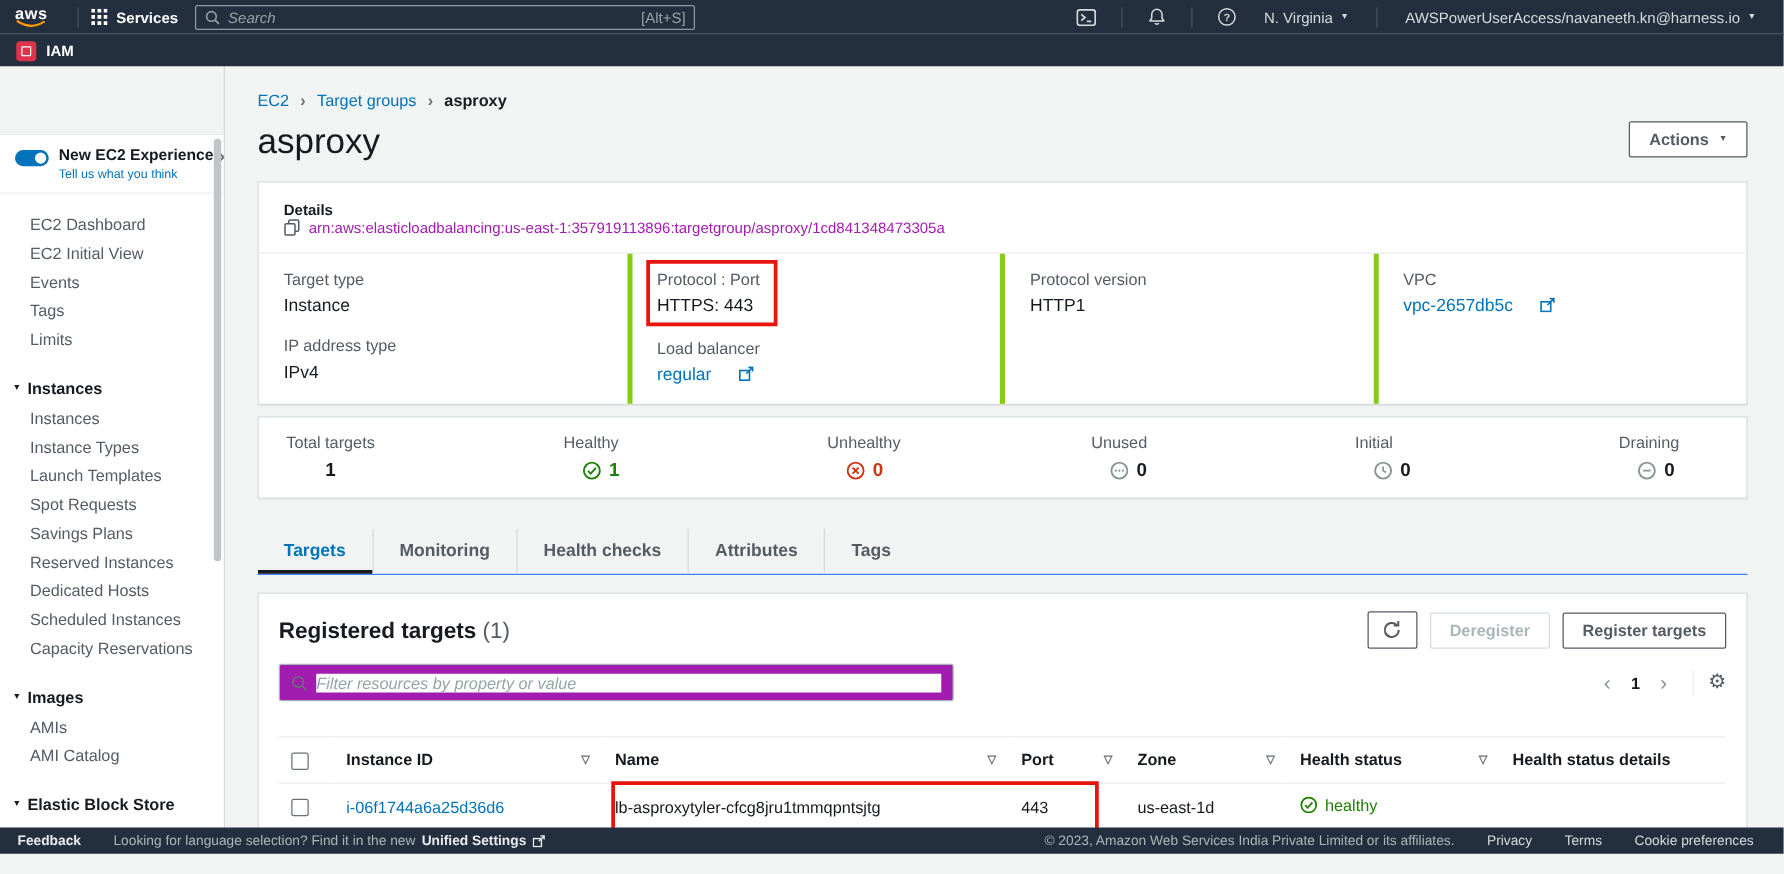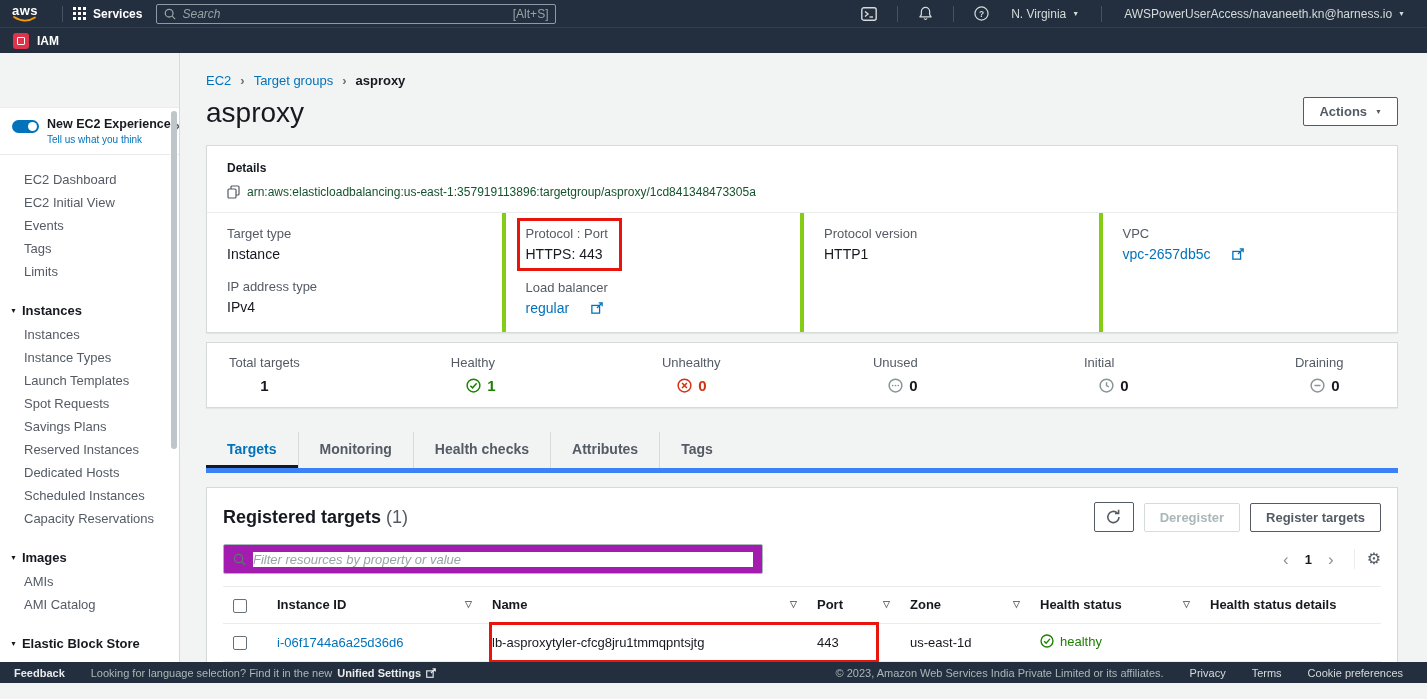--- a/index.html
+++ b/index.html
@@ -63,40 +63,40 @@
   .btn { display:inline-flex; align-items:center; gap:8px; border:1px solid #545b64; border-radius:2px;
     background:#fff; color:#545b64; font-weight:700; font-size:13px; padding:6px 15px; cursor:pointer;
     font-family:"Liberation Sans", sans-serif; }
   .btn .caret { color:#545b64; }
   .btn.disabled { border-color:#d5dbdb; color:#aab7b8; cursor:default; }
   .card { background:#fff; border:1px solid #d5dbdb; box-shadow:0 1px 1px rgba(0,0,0,.05); }
   
   .details-card { margin-top:16px; }
   .details-head { padding:15px 20px 13px; border-bottom:1px solid #eaeded; }
   .details-head h2 { font-size:12px; font-weight:700; }
-  .arn-row { margin-top:10px; display:flex; gap:7px; font-size:12px; color:#14532d; }
+  .arn-row { display:flex; gap:7px; font-size:12px; color:#a21caf; }
   .details-grid { display:flex; }
   .dcol { flex:1; padding:13px 20px 16px; }
   .dcol + .dcol { border-left:4px solid #84cc16; }
   .field + .field { margin-top:17px; }
   .flabel { font-size:13px; color:#545b64; }
   .fvalue { font-size:14px; color:#16191f; margin-top:5px; }
   .link { color:#0073bb; cursor:pointer; display:inline-flex; align-items:center; gap:22px; }
   .anno-wrap { position:relative; display:inline-block; }
   .anno-box { position:absolute; top:-8px; left:-9px; right:-14px; bottom:-9px;
     border:3px solid #e8150d; pointer-events:none; }
   
   .summary { margin-top:9px; display:flex; justify-content:space-between; padding:12px 42px 13px 22px; }
   .stat { display:flex; flex-direction:column; align-items:center; min-width:60px; }
   .stat .flabel { align-self:flex-start; }
   .stat-val { margin-top:7px; display:flex; align-items:center; gap:6px; font-size:15px; font-weight:700; color:#16191f; }
   .stat-val.green { color:#1d8102; }
   .stat-val.red { color:#d13212; }
   
-  .tabs { margin-top:24px; display:flex; border-bottom:5px solid #3b82f6; }
+  .tabs { margin-top:24px; display:flex; border-bottom:1px solid #3b82f6; }
   .tab { padding:9px 21px 11px; font-size:14px; font-weight:700; color:#545b64; cursor:pointer; }
   .tab + .tab { border-left:1px solid #d5dbdb; }
   .tab.active { color:#0073bb; box-shadow:inset 0 -3px 0 #16191f; }
   
   .rt-card { margin-top:14px; padding:14px 16px 6px; }
   .rt-head { display:flex; align-items:center; }
   .rt-head h2 { font-size:18px; font-weight:700; }
   .rt-head .count { font-weight:400; color:#545b64; margin-left:5px; font-size:18px; }
   .rt-buttons { margin-left:auto; display:flex; gap:10px; align-items:center; }
   .icon-btn { width:40px; height:30px; border:1px solid #545b64; border-radius:2px; background:#fff;
@@ -105,21 +105,21 @@
   .filter { width:540px; height:30px; border:1px solid #aab7b8; border-radius:2px; display:flex;
     align-items:center; padding:0 9px; gap:7px; background:#a21caf; }
   .filter input { flex:1; border:none; outline:none; font-size:13px; font-style:italic; color:#16191f;
     font-family:"Liberation Sans", sans-serif; }
   .filter input::placeholder { color:#95a5a6; font-style:italic; }
   .pager { margin-left:auto; display:flex; align-items:center; gap:4px; }
   .pg-arrow { color:#879596; font-size:17px; padding:0 8px; cursor:pointer; line-height:17px; }
   .pg-num { font-size:13px; font-weight:700; color:#16191f; padding:0 4px; }
   .pg-div { width:1px; height:20px; background:#eaeded; margin:0 8px; }
   .gear { font-size:16px; color:#545b64; cursor:pointer; line-height:16px; }
-  table { width:100%; border-collapse:collapse; margin-top:12px; font-size:13px; }
+  table { width:100%; border-collapse:collapse; margin-top:28px; font-size:13px; }
   th { text-align:left; font-weight:700; color:#16191f; padding:10px 10px; border-top:1px solid #eaeded;
     border-bottom:1px solid #eaeded; white-space:nowrap; }
   th .sort { float:right; color:#687078; font-size:9px; margin-top:2px; cursor:pointer; }
   td { padding:10px 10px; border-bottom:1px solid #eaeded; color:#16191f; white-space:nowrap; }
   .col-cb { width:44px; } .col-id { width:215px; } .col-name { width:325px; } .col-port { width:93px; }
   .col-zone { width:130px; } .col-health { width:170px; }
   .cb { display:inline-block; width:14px; height:14px; border:1px solid #687078; border-radius:2px;
     background:#fff; cursor:pointer; vertical-align:middle; }
   .name-cell { position:relative; }
   .anno-box2 { position:absolute; left:7px; top:-2px; bottom:-2px; width:390px;

